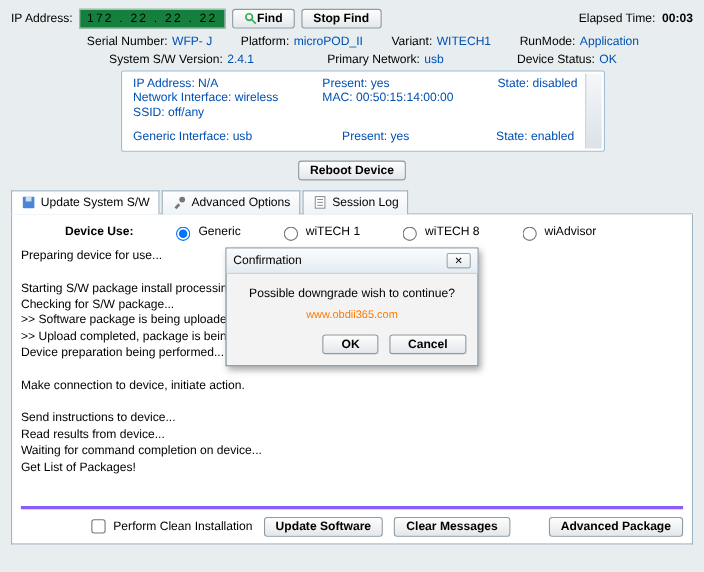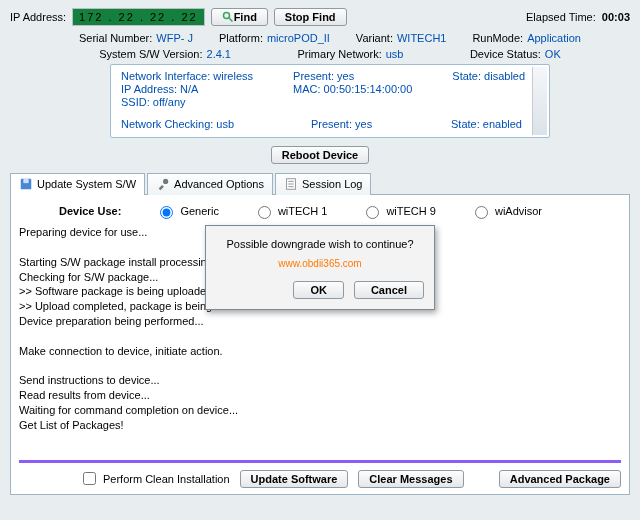--- a/index.html
+++ b/index.html
@@ -153,35 +153,35 @@
       </span>
     <span class="pair">
         <span class="label">Device Status:</span>
         <span class="value">OK</span>
       </span>
   </div>
 
   <div class="netbox">
     <div class="netcols">
       <div class="netcol">
+        <div>IP Address: N/A</div>
         <div>Network Interface: wireless</div>
-        <div>IP Address: N/A</div>
         <div>SSID: off/any</div>
       </div>
       <div class="netcol">
         <div>Present: yes</div>
         <div>MAC: 00:50:15:14:00:00</div>
       </div>
       <div class="netcol">
         <div>State: disabled</div>
       </div>
     </div>
     <div class="netcols" style="margin-top:8px;">
       <div class="netcol" style="min-width:150px;">
-          <div>Network Checking: usb</div>
+          <div>Generic Interface: usb</div>
         </div>
       <div class="netcol" style="min-width:100px;">
           <div>Present: yes</div>
         </div>
       <div class="netcol">
           <div>State: enabled</div>
         </div>
     </div>
   </div>
 
@@ -221,21 +221,21 @@
       <label>
           <input type="radio" checked="" style="">
           <span>Generic</span>
         </label>
       <label>
           <input type="radio" style="">
           <span>wiTECH 1</span>
         </label>
       <label>
           <input type="radio" style="">
-          <span>wiTECH 9</span>
+          <span>wiTECH 8</span>
         </label>
       <label>
           <input type="radio" style="">
           <span>wiAdvisor</span>
         </label>
     </div>
 
     <div class="log">Preparing device for use...
 
 Starting S/W package install processing...
@@ -257,20 +257,26 @@
         <span>Perform Clean Installation</span>
       </label>
       <button class="btn">Update Software</button>
       <button class="btn">Clear Messages</button>
       <span class="spacer"></span>
       <button class="btn">Advanced Package</button>
     </div>
   </div>
 
   <div class="modal">
+    <div class="modal-title">
+      <span>Confirmation</span>
+      <span class="modal-close">
+        <span>✕</span>
+      </span>
+    </div>
     <div class="modal-body">
       <div>Possible downgrade wish to continue?</div>
       <div class="modal-watermark">www.obdii365.com</div>
     </div>
     <div class="modal-buttons">
       <button class="btn">OK</button>
       <button class="btn">Cancel</button>
     </div>
   </div>
 

